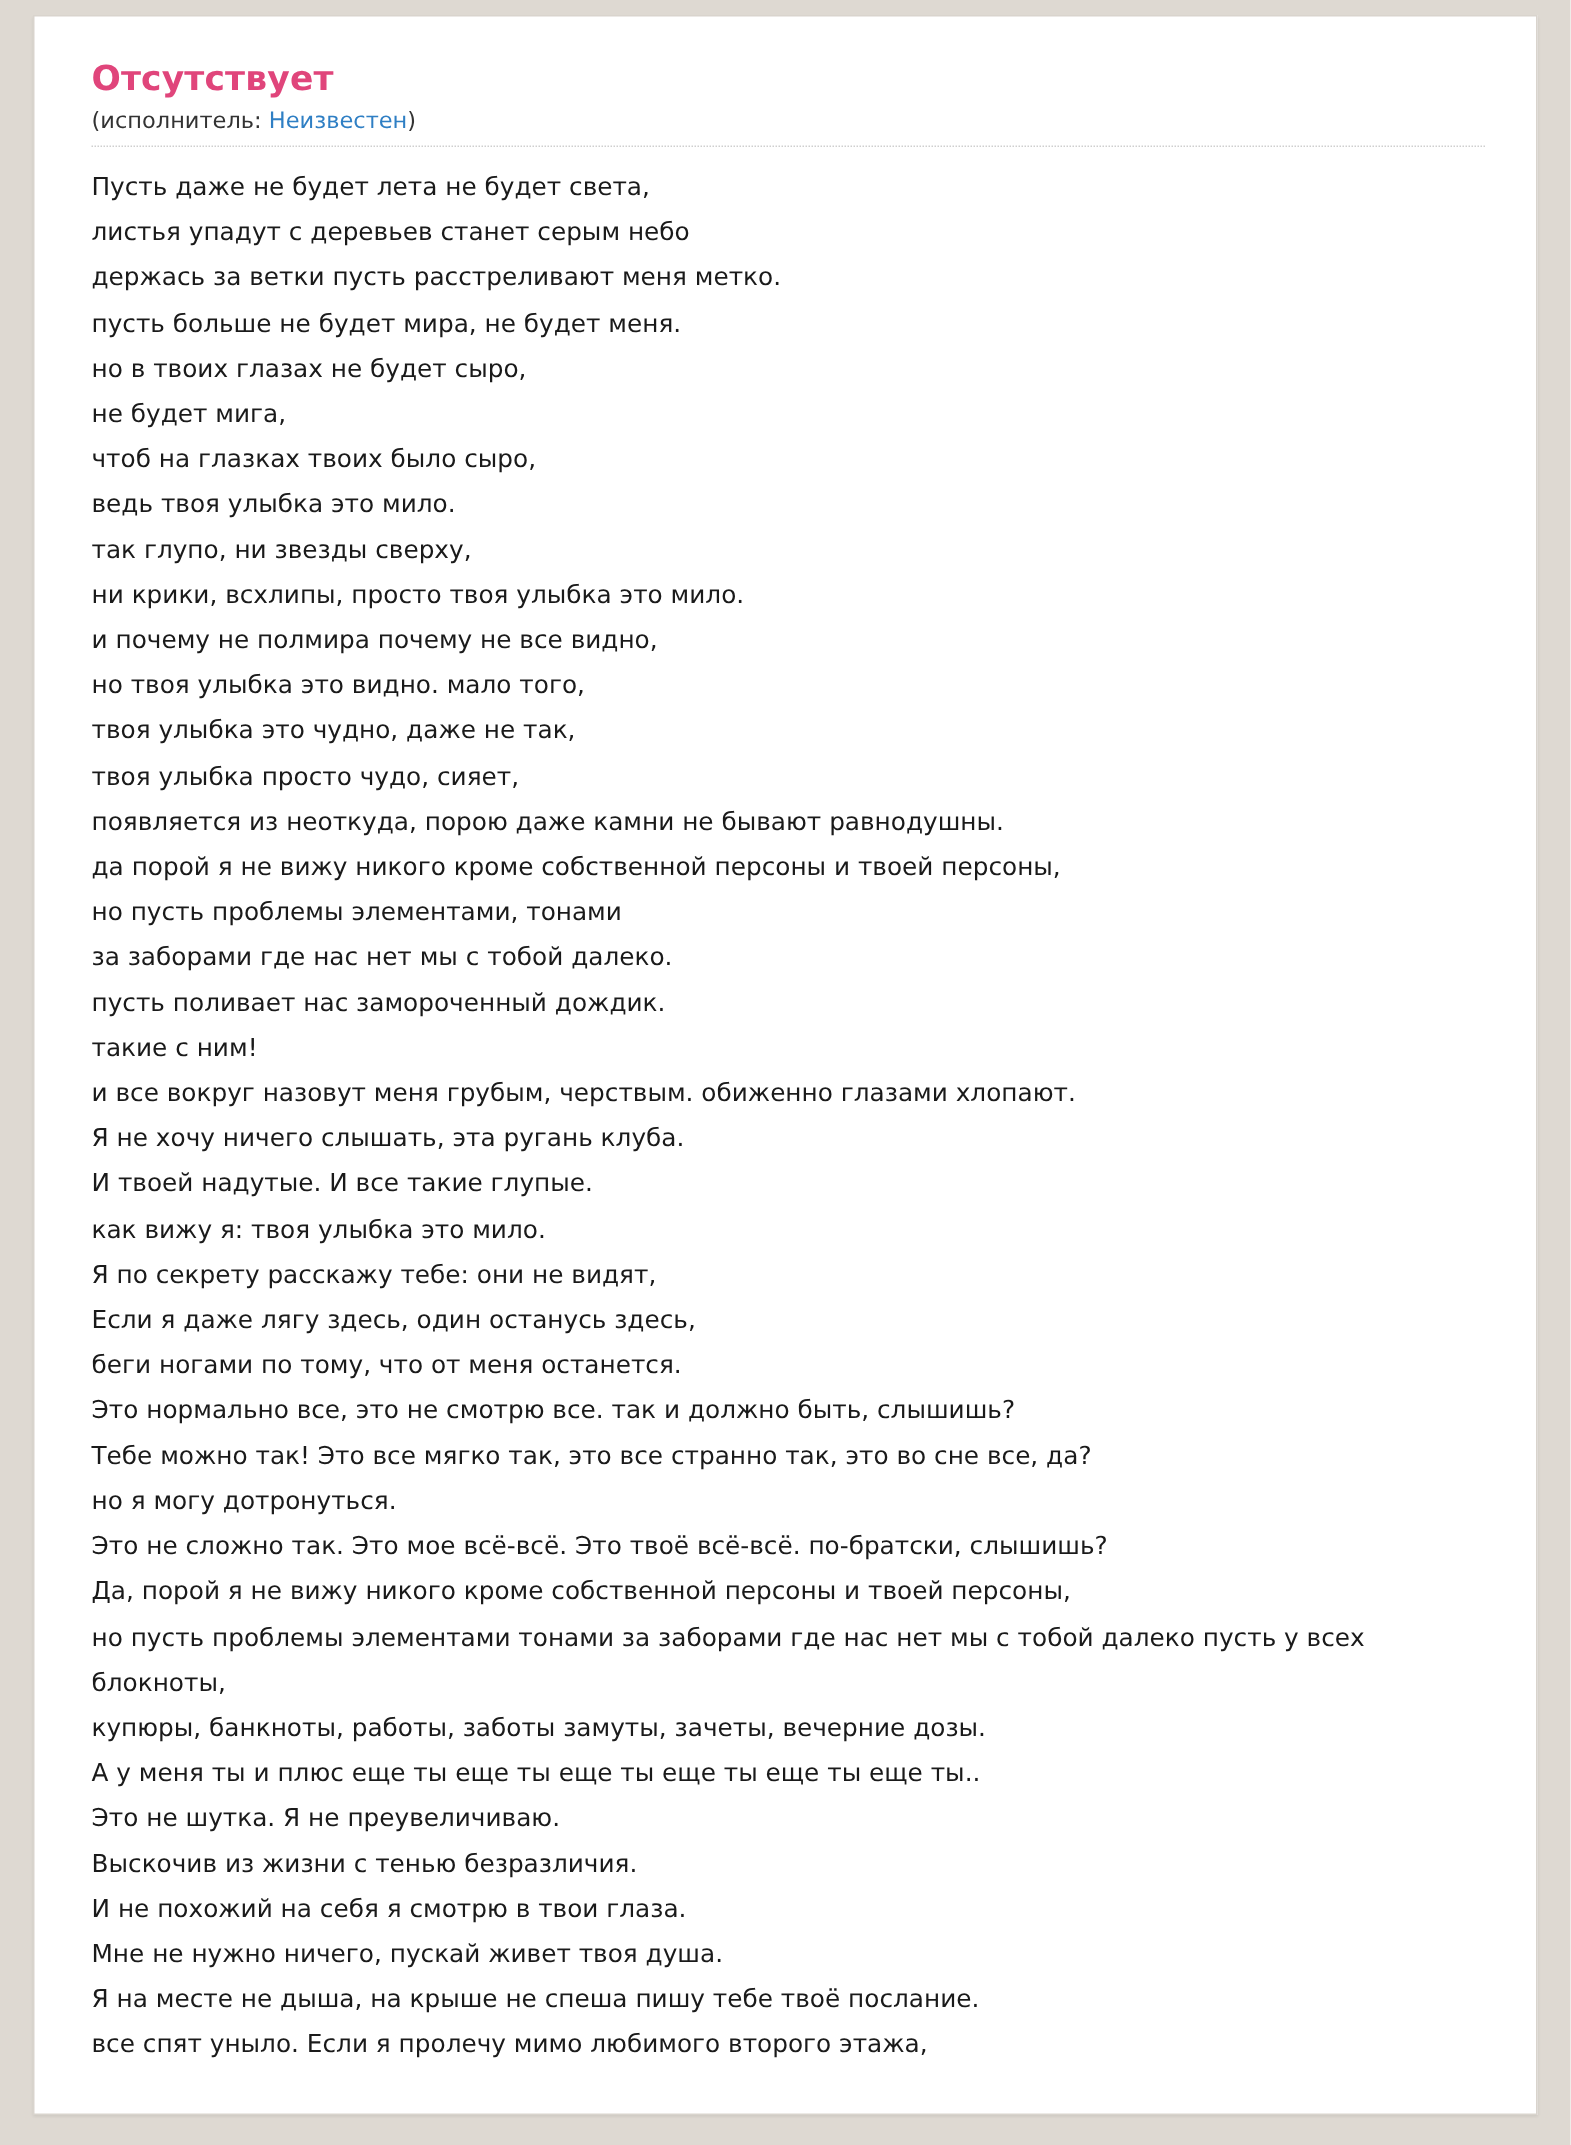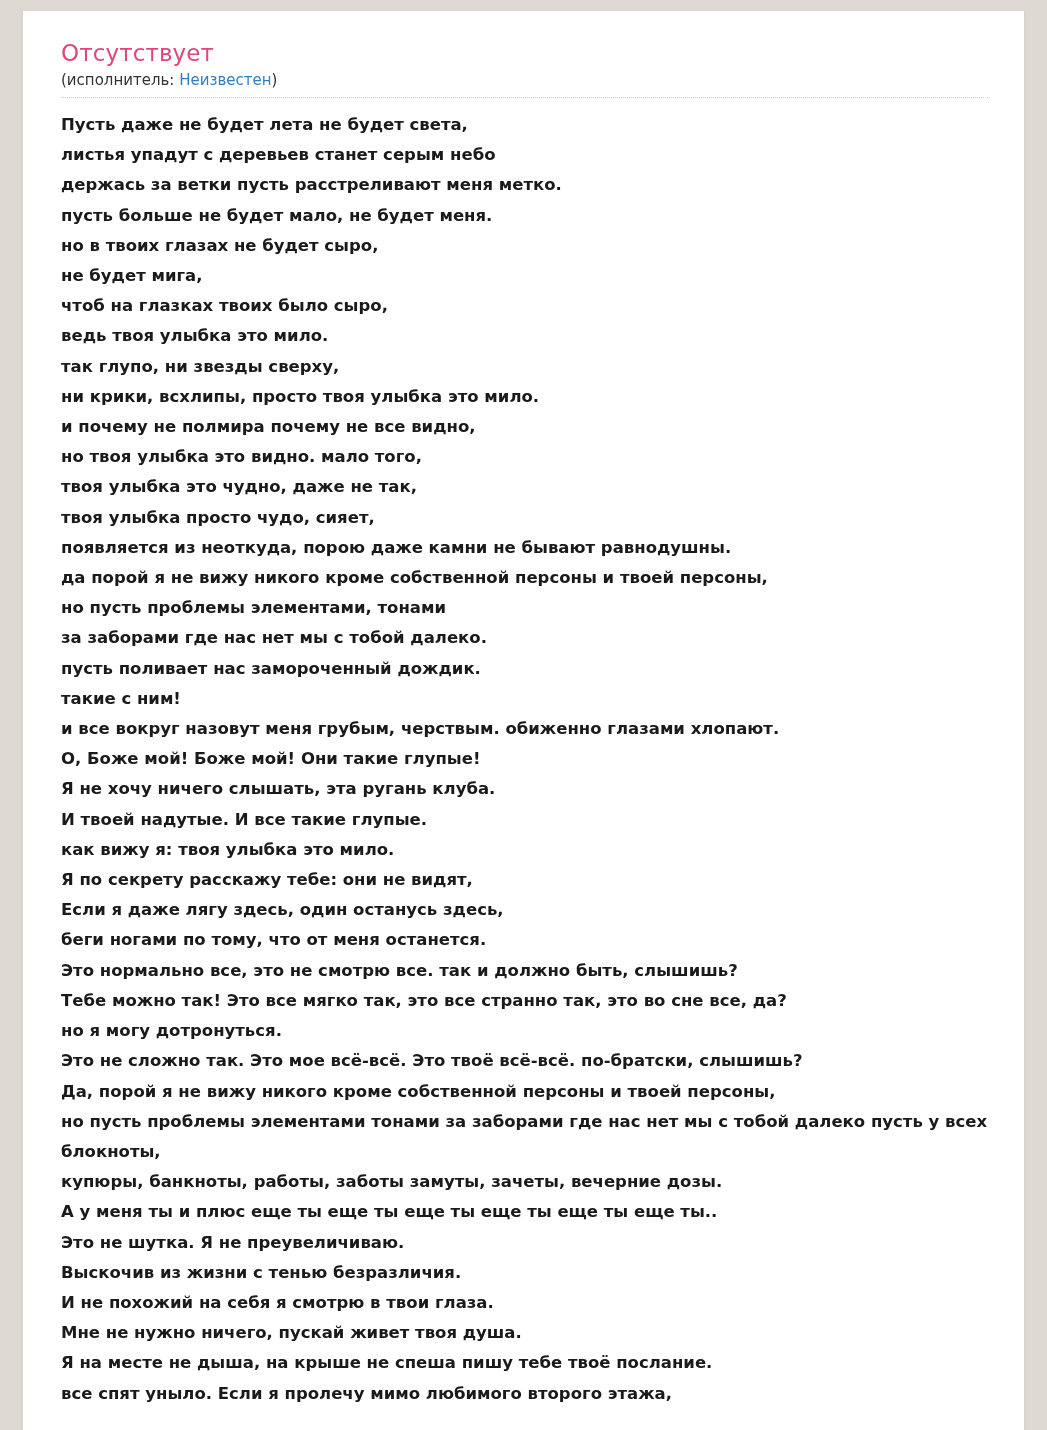--- a/index.html
+++ b/index.html
@@ -24,21 +24,21 @@
     box-shadow: 0 1px 2px rgba(0,0,0,0.08);
     padding: 22px 34px 30px 34px;
     box-sizing: border-box;
     min-height: 1380px;
   }
   .song-title {
     color: #e0457b;
     font-size: 23px;
     line-height: 28px;
     margin: 6px 0 4px 4px;
-    font-weight: normal;
+    font-weight: bold;
     letter-spacing: 0.1px;
   }
   .artist-line {
     font-size: 15px;
     color: #333333;
     margin: 0 0 6px 4px;
     padding-bottom: 8px;
     border-bottom: 1px dotted #cfcfcf;
   }
   .artist-link {
@@ -49,59 +49,57 @@
   .lyrics {
     margin: 12px 0 0 4px;
     font-size: 16.5px;
     line-height: 30.2px;
     color: #1a1a1a;
     white-space: normal;
   }
   .lyrics .line {
     display: block;
     min-height: 30px;
-    font-weight: bold;
   }
 </style>
 </head>
 <body>
 
 <div class="page-wrap">
   <div class="sheet">
 
     <h1 class="song-title" style="color: rgb(224, 69, 123);">Отсутствует</h1>
 
     <div class="artist-line">
       <span>(исполнитель:</span>
       <a class="artist-link" href="#" style="color: rgb(47, 127, 196); text-align: right;">Неизвестен</a><span>)</span>
     </div>
 
     <div class="lyrics">
         <span class="line">Пусть даже не будет лета не будет света,</span>
         <span class="line">листья упадут с деревьев станет серым небо</span>
         <span class="line">держась за ветки пусть расстреливают меня метко.</span>
-        <span class="line">пусть больше не будет мало, не будет меня.</span>
+        <span class="line">пусть больше не будет мира, не будет меня.</span>
         <span class="line">но в твоих глазах не будет сыро,</span>
         <span class="line">не будет мига,</span>
         <span class="line">чтоб на глазках твоих было сыро,</span>
         <span class="line">ведь твоя улыбка это мило.</span>
         <span class="line">так глупо, ни звезды сверху,</span>
         <span class="line">ни крики, всхлипы, просто твоя улыбка это мило.</span>
         <span class="line">и почему не полмира почему не все видно,</span>
         <span class="line">но твоя улыбка это видно. мало того,</span>
         <span class="line">твоя улыбка это чудно, даже не так,</span>
         <span class="line">твоя улыбка просто чудо, сияет,</span>
         <span class="line">появляется из неоткуда, порою даже камни не бывают равнодушны.</span>
         <span class="line">да порой я не вижу никого кроме собственной персоны и твоей персоны,</span>
         <span class="line">но пусть проблемы элементами, тонами</span>
         <span class="line">за заборами где нас нет мы с тобой далеко.</span>
         <span class="line">пусть поливает нас замороченный дождик.</span>
         <span class="line">такие с ним!</span>
         <span class="line">и все вокруг назовут меня грубым, черствым. обиженно глазами хлопают.</span>
-        <span class="line">О, Боже мой! Боже мой! Они такие глупые!</span>
         <span class="line">Я не хочу ничего слышать, эта ругань клуба.</span>
         <span class="line">И твоей надутые. И все такие глупые.</span>
         <span class="line">как вижу я: твоя улыбка это мило.</span>
         <span class="line">Я по секрету расскажу тебе: они не видят,</span>
         <span class="line">Если я даже лягу здесь, один останусь здесь,</span>
         <span class="line">беги ногами по тому, что от меня останется.</span>
         <span class="line">Это нормально все, это не смотрю все. так и должно быть, слышишь?</span>
         <span class="line">Тебе можно так! Это все мягко так, это все странно так, это во сне все, да?</span>
         <span class="line">но я могу дотронуться.</span>
         <span class="line">Это не сложно так. Это мое всё-всё. Это твоё всё-всё. по-братски, слышишь?</span>

